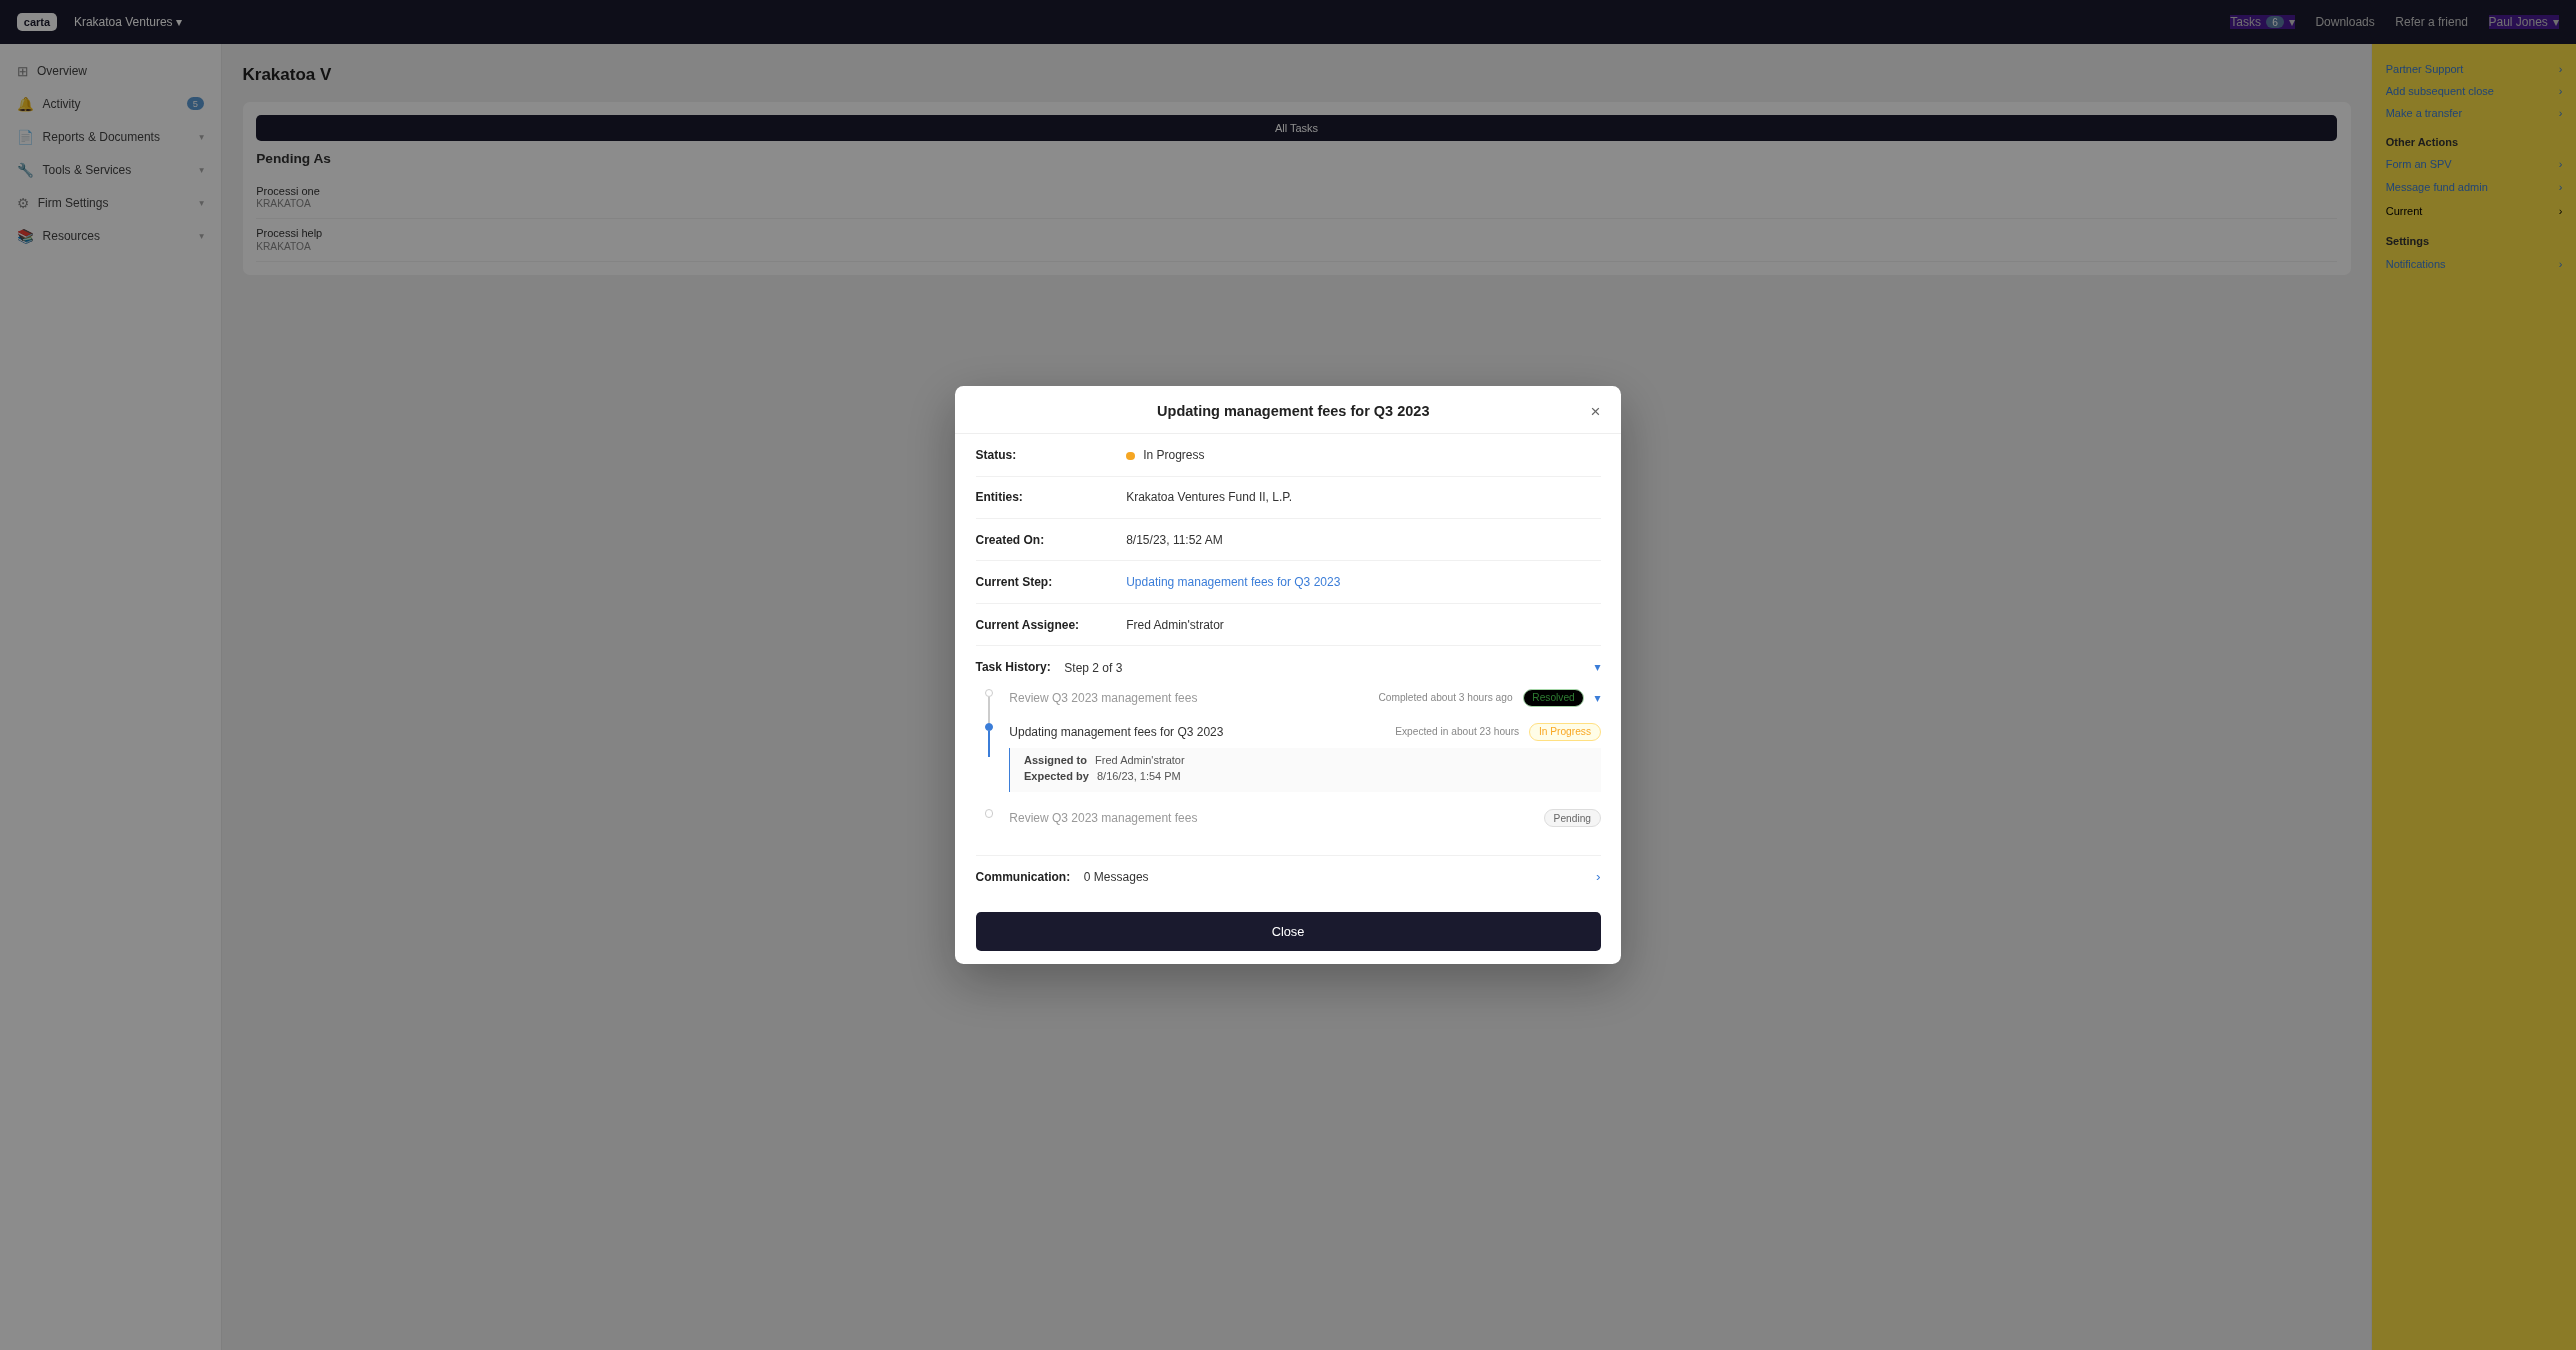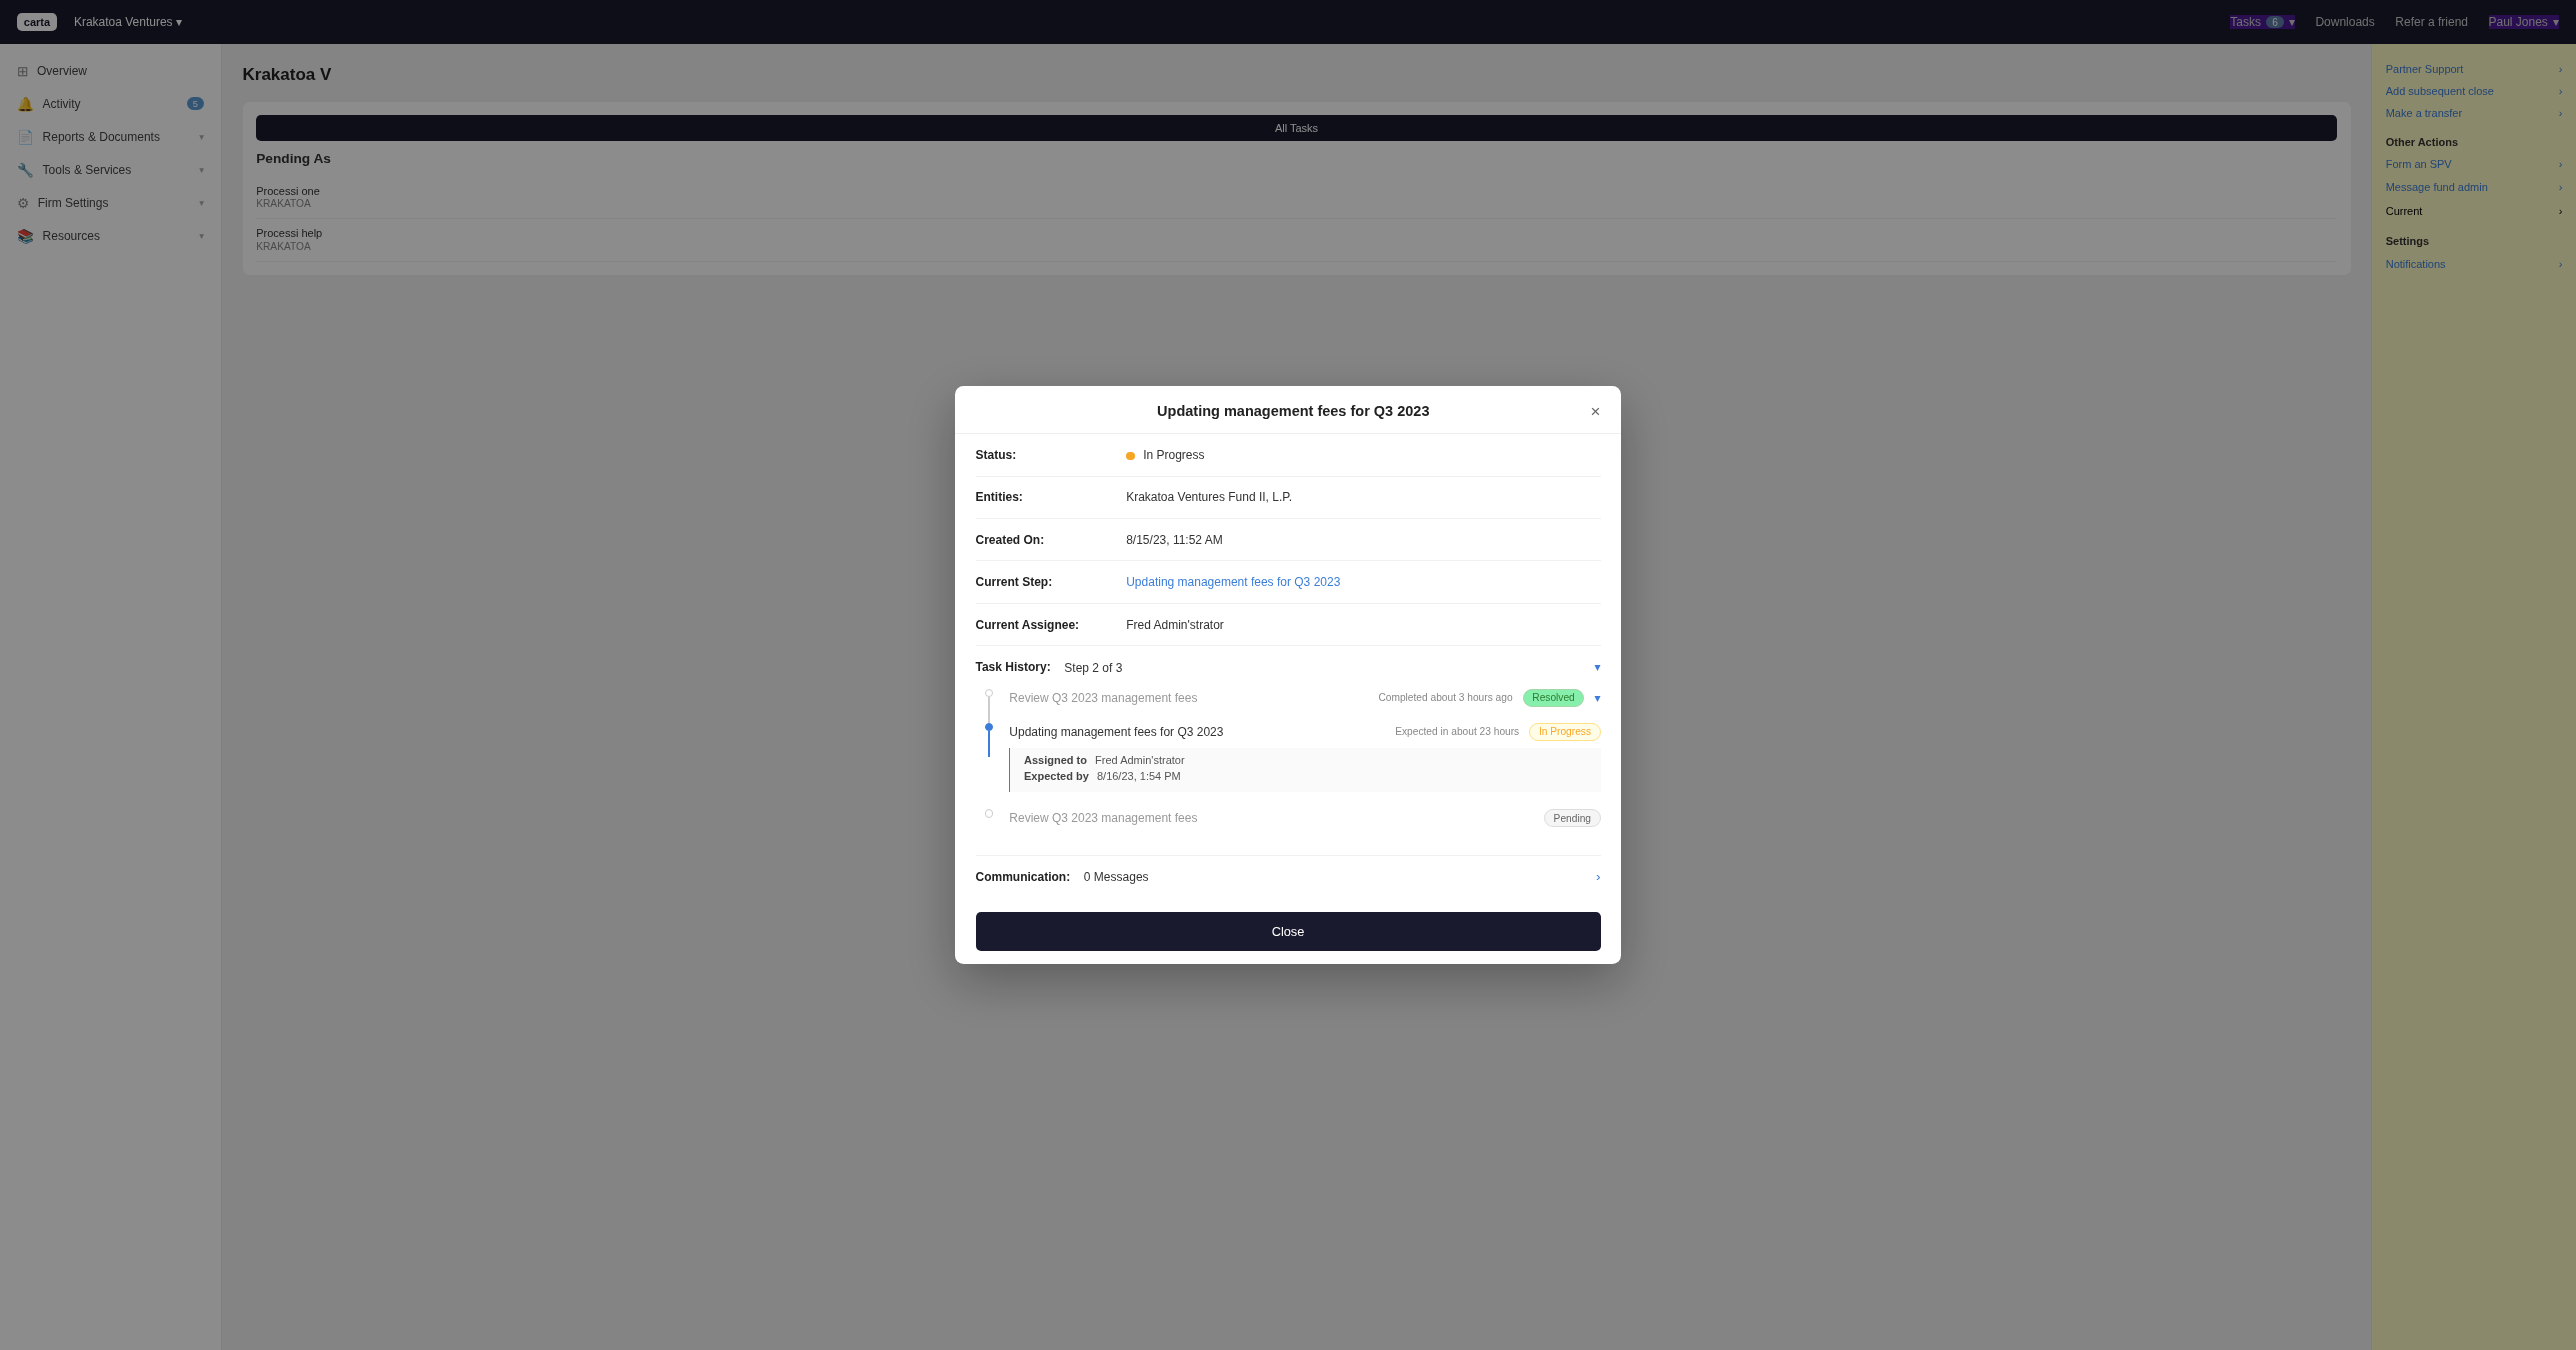--- a/index.html
+++ b/index.html
@@ -114,21 +114,21 @@
       gap: 8.5px;
       padding: 8.5px 0;
       border-bottom: 0.9px solid #f0f0f0;
     }
     .task-label { font-size: 11px; color: #333; font-weight: 500; }
     .task-sub { font-size: 10.2px; color: #888; margin-top: 1.7px; }
 
     
     .right-panel {
       width: 205px;
-      background: #fef9c3;
+      background: #fde047;
       border-left: 0.9px solid #e8e8e8;
       padding: 13.7px;
       overflow-y: auto;
       flex-shrink: 0;
     }
     .right-panel-link {
       display: flex;
       align-items: center;
       justify-content: space-between;
       color: #3b7dd8;
@@ -268,21 +268,21 @@
     }
     .tl-title { font-size: 12px; color: #333; flex: 1; }
     .tl-title.dimmed { color: #999; }
     .tl-time { font-size: 10.2px; color: #888; white-space: nowrap; }
     .tl-badge {
       font-size: 10.2px;
       padding: 2.6px 8.5px;
       border-radius: 10.2px;
       white-space: nowrap;
     }
-    .badge-resolved { background: #86efac; color: #2e7d32; border: 0.9px solid #a5d6a7; }
+    .badge-resolved { background: #000000; color: #2e7d32; border: 0.9px solid #a5d6a7; }
     .badge-inprogress { background: #fffde7; color: #f9a825; border: 0.9px solid #ffe082; }
     .badge-pending { background: #f5f5f5; color: #666; border: 0.9px solid #ddd; }
 
     .tl-expand { color: #3b7dd8; font-size: 12px; cursor: pointer; }
 
     .tl-detail {
       margin: 6.8px 0 3.4px 0;
       padding: 6.8px 13.7px;
       border-left: 1.7px solid #3b7dd8;
       background: #fafafa;

